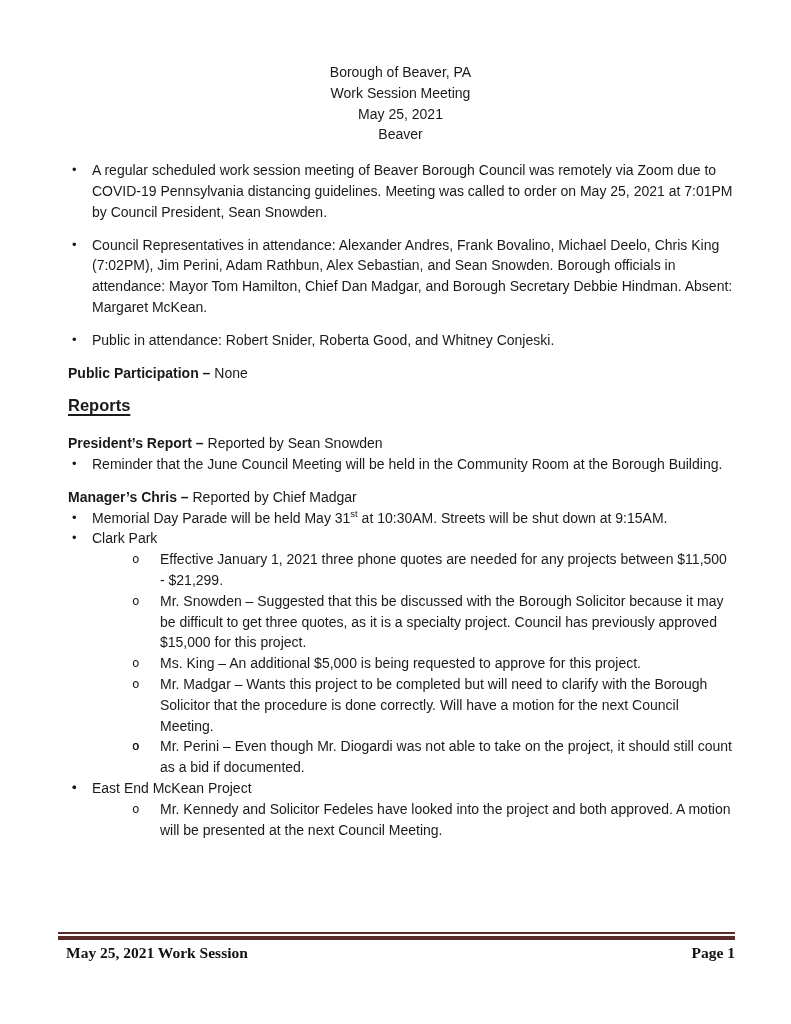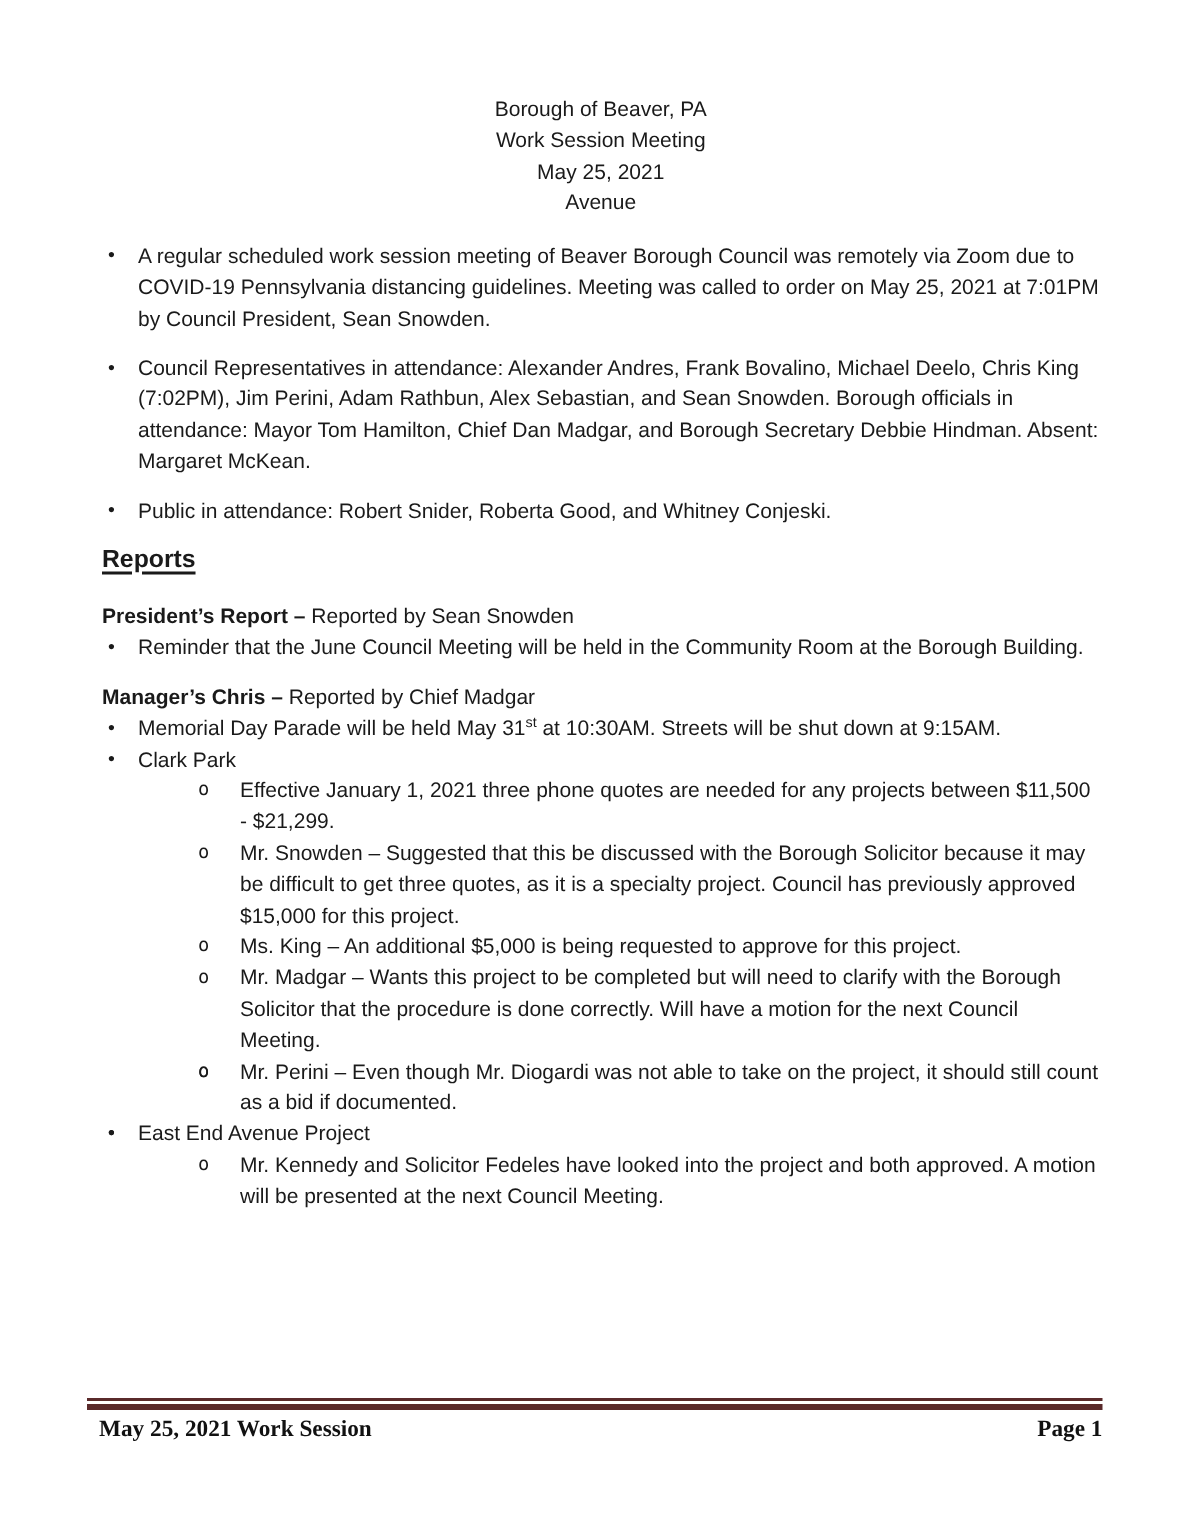--- a/index.html
+++ b/index.html
@@ -65,38 +65,41 @@
 </style>
 </head>
 <body>
 
 <div class="page">
 
   <div class="title-block">
     <div>Borough of Beaver, PA</div>
     <div>Work Session Meeting</div>
     <div>May 25, 2021</div>
-    <div>Avenue</div>
+    <div>Beaver</div>
   </div>
 
   <div class="li gap">
     <span class="m1">•</span>
     <span>A regular scheduled work session meeting of Beaver Borough Council was remotely via Zoom due to COVID-19 Pennsylvania distancing guidelines.  Meeting was called to order on May 25, 2021 at 7:01PM by Council President, Sean Snowden.</span>
   </div>
 
   <div class="li gap">
     <span class="m1">•</span>
     <span>Council Representatives in attendance: Alexander Andres, Frank Bovalino, Michael Deelo, Chris King (7:02PM), Jim Perini, Adam Rathbun, Alex Sebastian, and Sean Snowden.  Borough officials in attendance:  Mayor Tom Hamilton, Chief Dan Madgar, and Borough Secretary Debbie Hindman. Absent: Margaret McKean.</span>
   </div>
 
   <div class="li gap">
     <span class="m1">•</span>
     <span>Public in attendance: Robert Snider, Roberta Good, and Whitney Conjeski.</span>
   </div>
 
+  <p class="para">
+    <b>Public Participation –</b><span> None</span>
+  </p>
 
   <div class="section-heading">
     <span class="u">Reports</span>
   </div>
 
   <p class="para tight">
     <b>President’s Report –</b><span> Reported by Sean Snowden</span>
   </p>
   <div class="li gap">
     <span class="m1">•</span>
@@ -140,21 +143,21 @@
     <span class="m2">o</span>
     <span>Mr. Perini – Even though Mr. Diogardi was not able to take on the project, it should still count as a bid if documented.</span>
   </div>
 
   <div class="li">
     <span class="m1">•</span>
   </div>
 
   <div class="li">
     <span class="m1">•</span>
-    <span>East End Avenue Project</span>
+    <span>East End McKean Project</span>
   </div>
   <div class="li l2">
     <span class="m2">o</span>
     <span>Mr. Kennedy and Solicitor Fedeles have looked into the project and both approved. A motion will be presented at the next Council Meeting.</span>
   </div>
 
   <div class="footer">
     <div class="rule-thin" style="background: rgb(90, 42, 43);"></div>
     <div class="rule-thick" style="background: rgb(90, 42, 43);"></div>
     <div class="footer-row">

